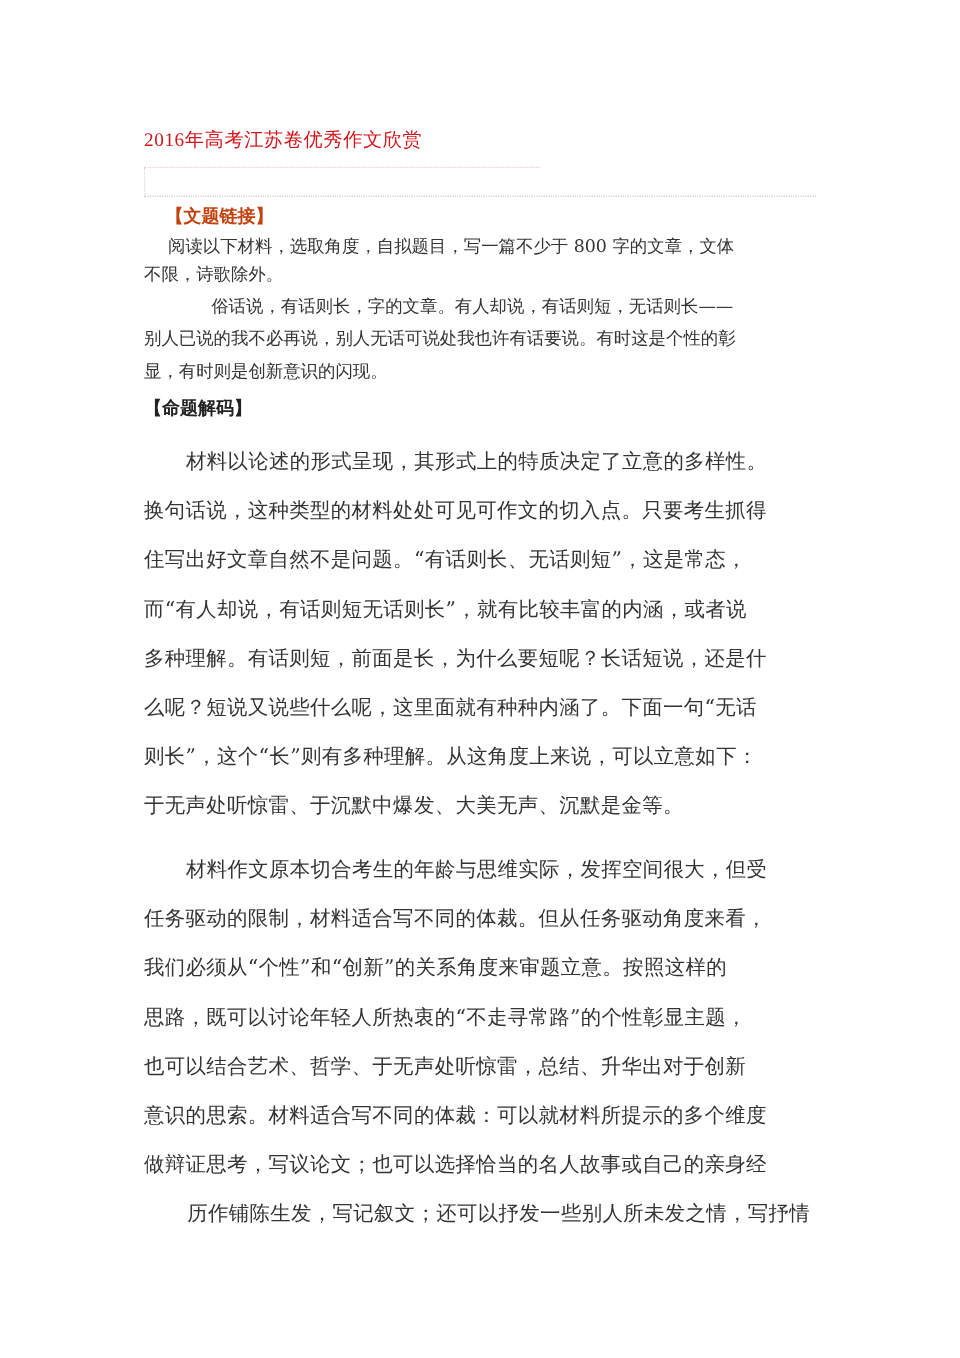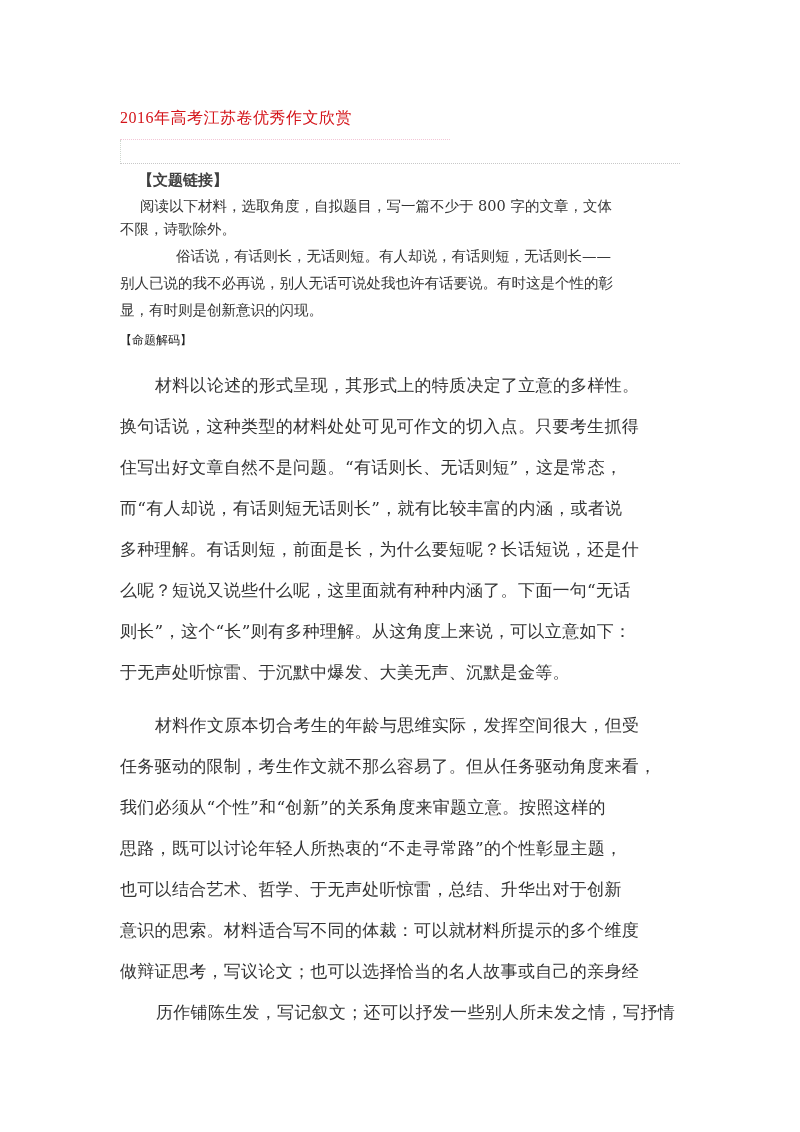--- a/index.html
+++ b/index.html
@@ -53,37 +53,37 @@
       width: 560px;
       border-top: 1px dotted #c8c8c8;
     }
     .small-heading {
       position: absolute;
       left: 138px;
       top: 170px;
       font-size: 15px;
       line-height: 20px;
       font-weight: bold;
-      color: #404040;
+      color: #c2410c;
       white-space: nowrap;
     }
     .small-text {
       position: absolute;
       font-size: 14.5px;
       line-height: 20px;
       color: #333;
       white-space: nowrap;
     }
     .section-heading {
       position: absolute;
       left: 120px;
       top: 329px;
-      font-size: 12px;
+      font-size: 15px;
       line-height: 22px;
-      font-weight: normal;
+      font-weight: bold;
       color: #222;
       white-space: nowrap;
     }
     .big-line {
       position: absolute;
       left: 120px;
       font-size: 17px;
       line-height: 24px;
       color: #333;
       white-space: nowrap;
@@ -98,37 +98,37 @@
 
   <div class="title">2016年高考江苏卷优秀作文欣赏</div>
   <div class="title-underline"></div>
   <div class="title-box-left"></div>
   <div class="divider"></div>
 
   <div class="small-heading">【文题链接】</div>
 
   <div class="small-text" style="left:140px; top:196px;">阅读以下材料，选取角度，自拟题目，写一篇不少于 800 字的文章，文体</div>
   <div class="small-text" style="left:120px; top:219px;">不限，诗歌除外。</div>
-  <div class="small-text" style="left:176px; top:246px;">俗话说，有话则长，无话则短。有人却说，有话则短，无话则长——</div>
+  <div class="small-text" style="left:176px; top:246px;">俗话说，有话则长，字的文章。有人却说，有话则短，无话则长——</div>
   <div class="small-text" style="left:120px; top:273px;">别人已说的我不必再说，别人无话可说处我也许有话要说。有时这是个性的彰</div>
   <div class="small-text" style="left:120px; top:300px;">显，有时则是创新意识的闪现。</div>
 
   <div class="section-heading">【命题解码】</div>
 
   <div class="big-line indent" style="top:373px;">材料以论述的形式呈现，其形式上的特质决定了立意的多样性。</div>
   <div class="big-line" style="top:455px;">住写出好文章自然不是问题。“有话则长、无话则短”，这是常态，</div>
   <div class="big-line" style="top:414px;">换句话说，这种类型的材料处处可见可作文的切入点。只要考生抓得</div>
   <div class="big-line" style="top:496px;">而“有人却说，有话则短无话则长”，就有比较丰富的内涵，或者说</div>
   <div class="big-line" style="top:537px;">多种理解。有话则短，前面是长，为什么要短呢？长话短说，还是什</div>
   <div class="big-line" style="top:578px;">么呢？短说又说些什么呢，这里面就有种种内涵了。下面一句“无话</div>
   <div class="big-line" style="top:619px;">则长”，这个“长”则有多种理解。从这角度上来说，可以立意如下：</div>
   <div class="big-line" style="top:660px;">于无声处听惊雷、于沉默中爆发、大美无声、沉默是金等。</div>
 
   <div class="big-line indent" style="top:713px;">材料作文原本切合考生的年龄与思维实际，发挥空间很大，但受</div>
-  <div class="big-line" style="top:754px;">任务驱动的限制，考生作文就不那么容易了。但从任务驱动角度来看，</div>
+  <div class="big-line" style="top:754px;">任务驱动的限制，材料适合写不同的体裁。但从任务驱动角度来看，</div>
   <div class="big-line" style="top:795px;">我们必须从“个性”和“创新”的关系角度来审题立意。按照这样的</div>
   <div class="big-line" style="top:836px;">思路，既可以讨论年轻人所热衷的“不走寻常路”的个性彰显主题，</div>
   <div class="big-line" style="top:877px;">也可以结合艺术、哲学、于无声处听惊雷，总结、升华出对于创新</div>
   <div class="big-line" style="top:959px;">做辩证思考，写议论文；也可以选择恰当的名人故事或自己的亲身经</div>
   <div class="big-line" style="top:918px;">意识的思索。材料适合写不同的体裁：可以就材料所提示的多个维度</div>
   <div class="big-line" style="top:1000px;margin-left:36px;">历作铺陈生发，写记叙文；还可以抒发一些别人所未发之情，写抒情</div>
 
 </div>
 
 </body></html>

